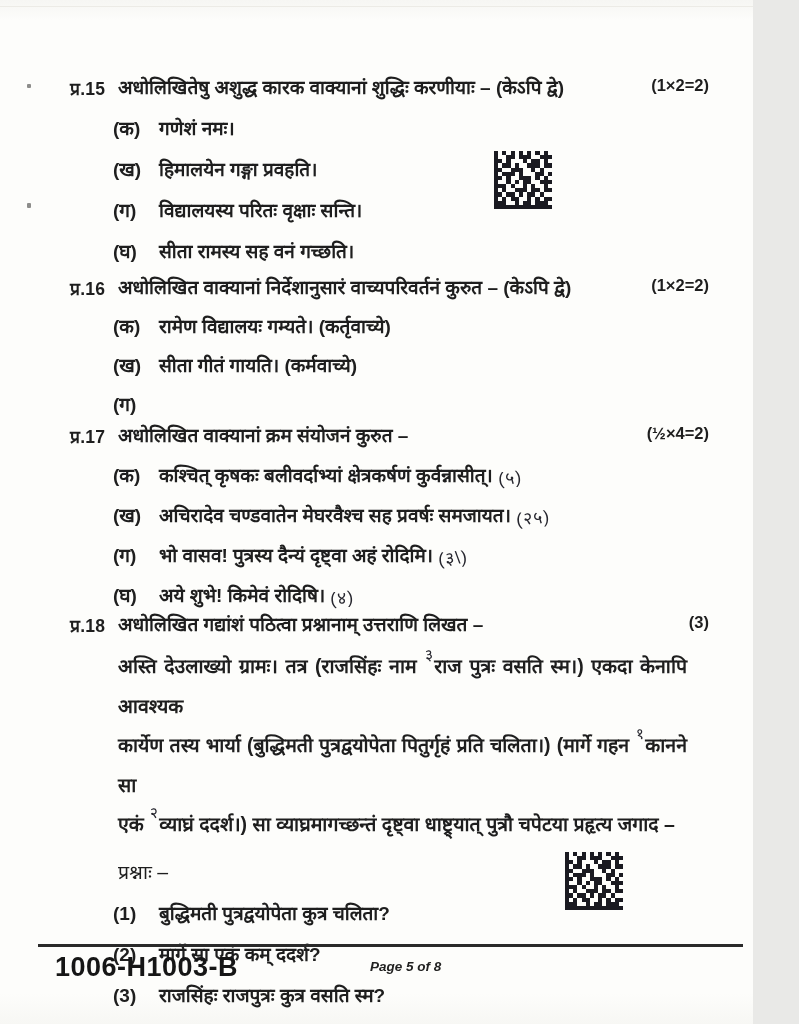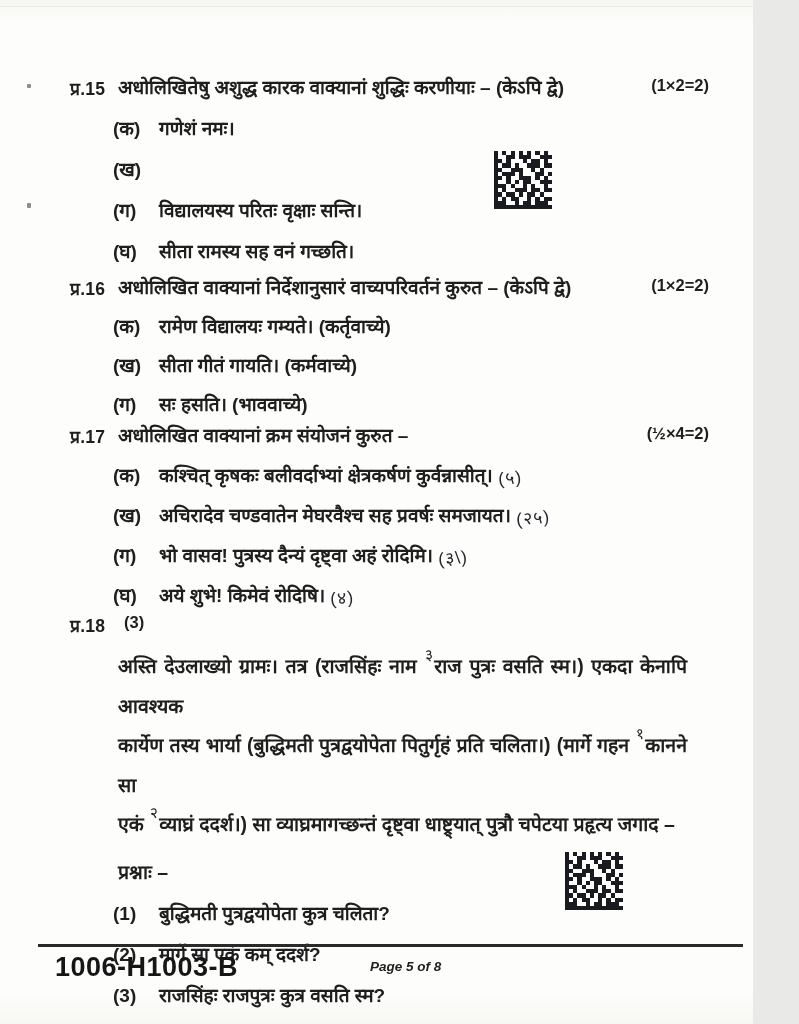--- a/index.html
+++ b/index.html
@@ -30,21 +30,21 @@
   .itext {}
   .hw { font-weight:400; font-size:17.5px; color:#26262e; display:inline-block;
         transform:rotate(-5deg) translateY(2px); margin-left:5px; letter-spacing:1px; }
 
   .passage { margin:10px 22px 0 48px; font-size:19.5px; font-weight:600; line-height:39px; }
   .pline { text-align:justify; text-align-last:justify; }
   .pline.last { text-align-last:left; }
   .hw-sup { position:relative; top:-13px; font-weight:400; font-size:15.5px; color:#26262e;
             display:inline-block; transform:rotate(-6deg); padding:0 1px; }
 
-  .prashnah { margin:13px 0 0 48px; font-size:19.5px; font-weight:700; }
+  .prashnah { margin:13px 0 0 48px; font-size:19.5px; font-weight:400; }
   #q18 .item { margin-top:15px; }
   .athva { margin-top:13px; text-align:center; }
   .athva span { font-size:20px; font-weight:700; border-bottom:2px solid #1e1e1e; padding:0 3px 12px; }
 
   .dm { position:absolute; width:58px; height:58px; display:grid;
         grid-template-columns:repeat(14,1fr); grid-auto-rows:1fr; }
   .dm div.on { background:#1a1a21; }
   #dm1 { left:494px; top:151px; }
   #dm2 { left:565px; top:852px; }
 
@@ -65,20 +65,21 @@
       <span class="qno">प्र.15</span>
       <span class="qtext">अधोलिखितेषु अशुद्ध कारक वाक्यानां शुद्धिः करणीयाः – (केऽपि द्वे)</span>
       <span class="qmarks">(1×2=2)</span>
     </div>
     <div class="item">
       <span class="ilabel">(क)</span>
       <span class="itext">गणेशं नमः।</span>
     </div>
     <div class="item">
       <span class="ilabel">(ख)</span>
+      <span class="itext">हिमालयेन गङ्गा प्रवहति।</span>
     </div>
     <div class="item">
       <span class="ilabel">(ग)</span>
       <span class="itext">विद्यालयस्य परितः वृक्षाः सन्ति।</span>
     </div>
     <div class="item">
       <span class="ilabel">(घ)</span>
       <span class="itext">सीता रामस्य सह वनं गच्छति।</span>
     </div>
   </div>
@@ -92,21 +93,20 @@
     <div class="item">
       <span class="ilabel">(क)</span>
       <span class="itext">रामेण विद्यालयः गम्यते। (कर्तृवाच्ये)</span>
     </div>
     <div class="item">
       <span class="ilabel">(ख)</span>
       <span class="itext">सीता गीतं गायति। (कर्मवाच्ये)</span>
     </div>
     <div class="item">
       <span class="ilabel">(ग)</span>
-      <span class="itext">सः हसति। (भाववाच्ये)</span>
     </div>
   </div>
 
   <div class="q" id="q17">
     <div class="q-head">
       <span class="qno">प्र.17</span>
       <span class="qtext">अधोलिखित वाक्यानां क्रम संयोजनं कुरुत –</span>
       <span class="qmarks">(½×4=2)</span>
     </div>
     <div class="item">
@@ -123,20 +123,21 @@
     </div>
     <div class="item">
       <span class="ilabel">(घ)</span>
       <span class="itext"><span>अये शुभे! किमेवं रोदिषि।</span><span class="hw">(४)</span></span>
     </div>
   </div>
 
   <div class="q" id="q18">
     <div class="q-head">
       <span class="qno">प्र.18</span>
+      <span class="qtext">अधोलिखित गद्यांशं पठित्वा प्रश्नानाम् उत्तराणि लिखत –</span>
       <span class="qmarks">(3)</span>
     </div>
     <div class="passage">
       <div class="pline"><span>अस्ति देउलाख्यो ग्रामः। तत्र (राजसिंहः नाम </span><span class="hw-sup">३</span><span>राज पुत्रः वसति स्म।) एकदा केनापि आवश्यक</span></div>
       <div class="pline"><span>कार्येण तस्य भार्या (बुद्धिमती पुत्रद्वयोपेता पितुर्गृहं प्रति चलिता।) (मार्गे गहन </span><span class="hw-sup">१</span><span>कानने सा</span></div>
       <div class="pline last"><span>एकं </span><span class="hw-sup">२</span><span>व्याघ्रं ददर्श।) सा व्याघ्रमागच्छन्तं दृष्ट्वा धाष्ट्र्यात् पुत्रौ चपेटया प्रहृत्य जगाद –</span></div>
     </div>
     <div class="prashnah">प्रश्नाः –</div>
     <div class="item">
       <span class="ilabel">(1)</span>

